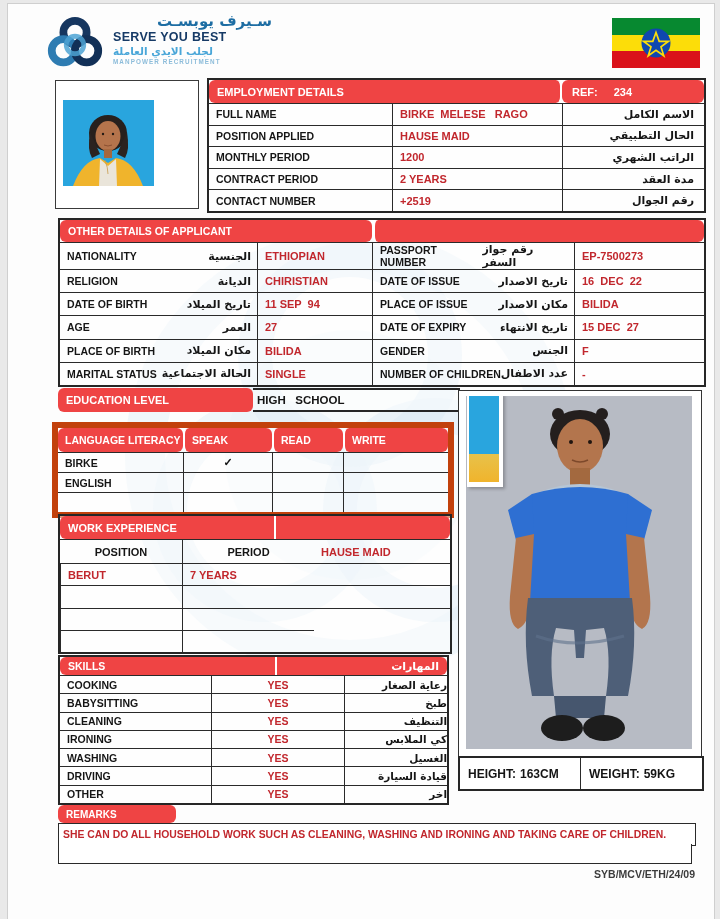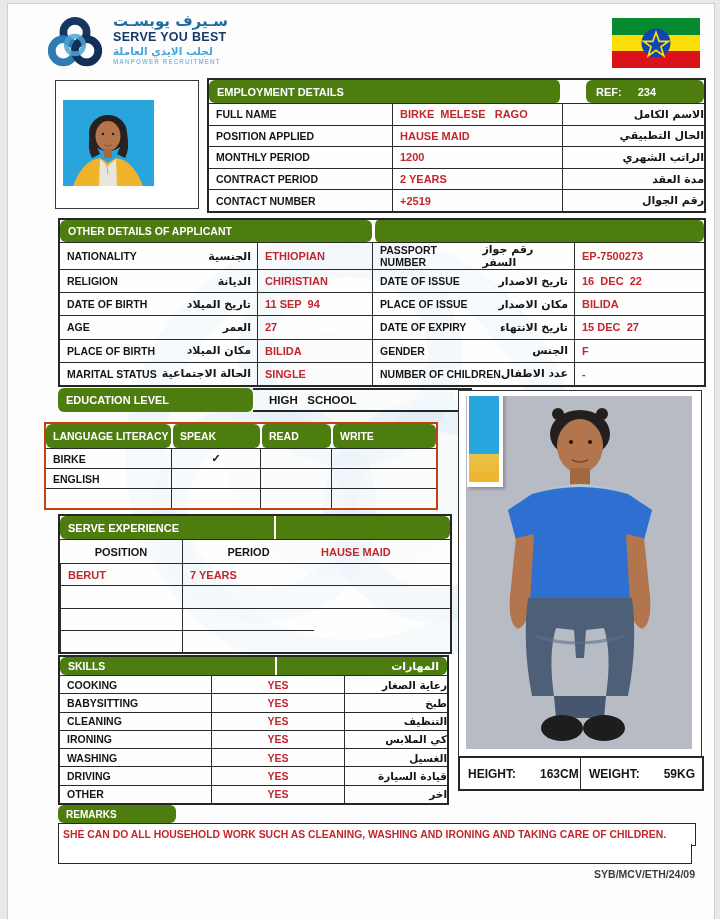--- a/index.html
+++ b/index.html
@@ -7,65 +7,65 @@
            font-family:"Liberation Sans", sans-serif; color:#151515; }
   .paper { position:absolute; left:7px; top:3px; width:706px; height:916px;
            background:#fdfdfd; border:1px solid #cfcfcf; }
 
   
   .watermark { position:absolute; left:100px; top:205px; width:500px; height:500px; opacity:.55; pointer-events:none; }
 
   
   .logo { position:absolute; left:44px; top:14px; display:flex; align-items:flex-start; }
   .logo-text { margin-left:7px; display:flex; flex-direction:column; line-height:1.05; }
-  .logo-ar   { font-family:"DejaVu Sans", sans-serif; font-size:15px; font-weight:bold; color:#1d6da3; }
+  .logo-ar   { font-family:"DejaVu Sans", sans-serif; font-size:15px; font-weight:bold; color:#1d6da3;margin-left:44px; }
   .logo-en   { font-size:12.5px; font-weight:bold; color:#163a66; letter-spacing:.3px; margin-top:1px; }
   .logo-ar2  { font-family:"DejaVu Sans", sans-serif; font-size:10.5px; font-weight:bold; color:#49a6d8; margin-top:2px; }
   .logo-en2  { font-size:6.3px; font-weight:bold; color:#8cbcda; letter-spacing:1.1px; margin-top:2px; }
   .flag { position:absolute; left:612px; top:18px; width:88px; height:50px; }
 
   
-  .ph { background:#4d7c0f; color:#fff; font-weight:bold; display:flex; align-items:center;border-radius:6px; }
+  .ph { background:#ef4444; color:#fff; font-weight:bold; display:flex; align-items:center;border-radius:6px; }
   .bt { border-top:1.5px solid #2a2a2a; }
   .bl { border-left:1.5px solid #2a2a2a; }
   .lab { font-weight:bold; font-size:10.5px; display:flex; align-items:center; padding-left:7px; }
   .val { font-weight:bold; font-size:11px; color:#c1272d; display:flex; align-items:center; padding-left:7px; white-space:pre; }
   .ar  { font-family:"DejaVu Sans", sans-serif; font-weight:bold; font-size:11px; }
 
   
   .photo-box { position:absolute; left:55px; top:80px; width:142px; height:127px;
                background:#fff; border:1.5px solid #3a3a3a; }
   .photo-in  { position:absolute; left:7px; top:19px; width:91px; height:86px; }
 
   
   .emp { position:absolute; left:207px; top:78px; width:495px; height:131px;
          display:grid; grid-template-columns:183px 170px 142px; grid-template-rows:23px repeat(5,1fr);
          border:2px solid #262626; background:rgba(255,255,255,.55); }
   .emp-h1 { grid-column:1/3; padding-left:8px; font-size:11px; border-right:2.5px solid #fff; }
-  .emp-h2 { grid-column:3/4; padding-left:10px; font-size:11px; gap:16px;margin-left:24px; }
-  .emp .arx { display:flex; align-items:center; justify-content:flex-end; }
+  .emp-h2 { grid-column:3/4; padding-left:10px; font-size:11px; gap:16px; }
+  .emp .arx { display:flex; align-items:center; justify-content:flex-end; padding-right:10px; }
 
   
   .od { position:absolute; left:58px; top:218px; width:644px; height:165px;
         display:grid; grid-template-columns:197px 115px 202px 130px; grid-template-rows:22px repeat(6,1fr);
         border:2px solid #262626; background:rgba(255,255,255,.45); }
   .od-h1 { grid-column:1/3; padding-left:8px; font-size:10.5px; }
   .od-h2 { grid-column:3/5; border-left:3px solid #fff; }
   .od .lab { justify-content:space-between; padding-right:6px; }
 
   
   .edu { position:absolute; left:58px; top:388px; height:24px; display:flex; }
   .edu-h { width:187px; padding-left:8px; font-size:11px; }
   .edu-v { width:201px; border:2px solid #262626; border-left:none; background:rgba(255,255,255,.5);
-           font-weight:bold; font-size:11.5px; display:flex; align-items:center; padding-left:16px; white-space:pre; }
-
-  
-  .lang { position:absolute; left:44px; top:422px; width:390px; height:84px;
+           font-weight:bold; font-size:11.5px; display:flex; align-items:center; padding-left:4px; white-space:pre; }
+
+  
+  .lang { position:absolute; left:52px; top:422px; width:390px; height:84px;
           display:grid; grid-template-columns:125px 89px 71px 105px; grid-template-rows:24px repeat(3,1fr);
-          border:2px solid #c2410c; background:rgba(255,255,255,.45); }
+          border:6px solid #c2410c; background:rgba(255,255,255,.45); }
   .lang .ph { font-size:10.5px; padding-left:7px; }
   .lang .ph + .ph { border-left:2px solid #fff; }
   .ck { display:flex; align-items:center; justify-content:center; font-size:11px; font-weight:bold; }
 
   
   .work { position:absolute; left:58px; top:514px; width:390px; height:136px;
           display:grid; grid-template-columns:122px 132px 136px; grid-template-rows:23px 24px repeat(4,1fr);
           border:2px solid #262626; background:rgba(255,255,255,.45); }
   .work-h { grid-column:1/4; font-size:11px; padding-left:8px; position:relative; }
   .work-h:after { content:""; position:absolute; left:214px; top:0; bottom:0; width:2px; background:#fff; }
@@ -84,21 +84,21 @@
   
   .panel { position:absolute; left:458px; top:390px; width:242px; height:366px;
            background:#fff; border:1.5px solid #333; }
   .panel-photo { position:absolute; left:7px; top:5px; width:226px; height:353px; background:#b7bbc4; overflow:hidden; }
   .overlap { position:absolute; left:1px; top:-3px; width:36px; height:94px; background:#fff;
              box-shadow:2px 2px 3px rgba(0,0,0,.25); padding:3px 4px 3px 2px; box-sizing:border-box; }
   .overlap .sky { width:100%; height:58px; background:#29a5de; }
   .overlap .yel { width:100%; height:28px; background:linear-gradient(180deg,#e8c24a,#f0b42c); }
   .hw { position:absolute; left:458px; top:756px; width:242px; height:31px;
         display:grid; grid-template-columns:120px 122px; border:2px solid #262626; background:#fff; }
-  .hw div { display:flex; align-items:center; font-weight:bold; font-size:12px; padding-left:8px; gap:24px; }
+  .hw div { display:flex; align-items:center; font-weight:bold; font-size:12px; padding-left:8px; gap:4px; }
 
   
   .rem-tab { position:absolute; left:58px; top:805px; width:110px; height:18px; padding-left:8px; font-size:10px; }
   .rem-box { position:absolute; left:58px; top:823px; width:632px; height:21px; border:1.5px solid #2a2a2a;
              background:#fff; display:flex; align-items:center; padding-left:4px;
              color:#c1272d; font-weight:bold; font-size:10.4px; }
   .rem-empty { position:absolute; left:58px; top:844px; width:632px; height:19px; border:1.5px solid #2a2a2a; border-top:none; background:#fff; }
 
   .footer { position:absolute; left:460px; top:868px; width:235px; text-align:right;
             font-size:10.5px; font-weight:bold; color:#3c3c3c; }
@@ -277,21 +277,21 @@
     <div class="ck bt bl"></div>
     <div class="ck bt bl"></div>
 
     <div class="lab bt"></div>
     <div class="ck bt bl"></div>
     <div class="ck bt bl"></div>
     <div class="ck bt bl"></div>
   </div>
 
   <div class="work">
-    <div class="ph work-h">SERVE EXPERIENCE</div>
+    <div class="ph work-h">WORK EXPERIENCE</div>
 
     <div class="wch bt">POSITION</div>
     <div class="wch bt bl">PERIOD</div>
 
     <div class="val bt">HAUSE MAID</div>
     <div class="val bt bl">BERUT</div>
     <div class="val bt bl">7 YEARS</div>
 
     <div class="val bt"></div>
     <div class="val bt bl"></div>

